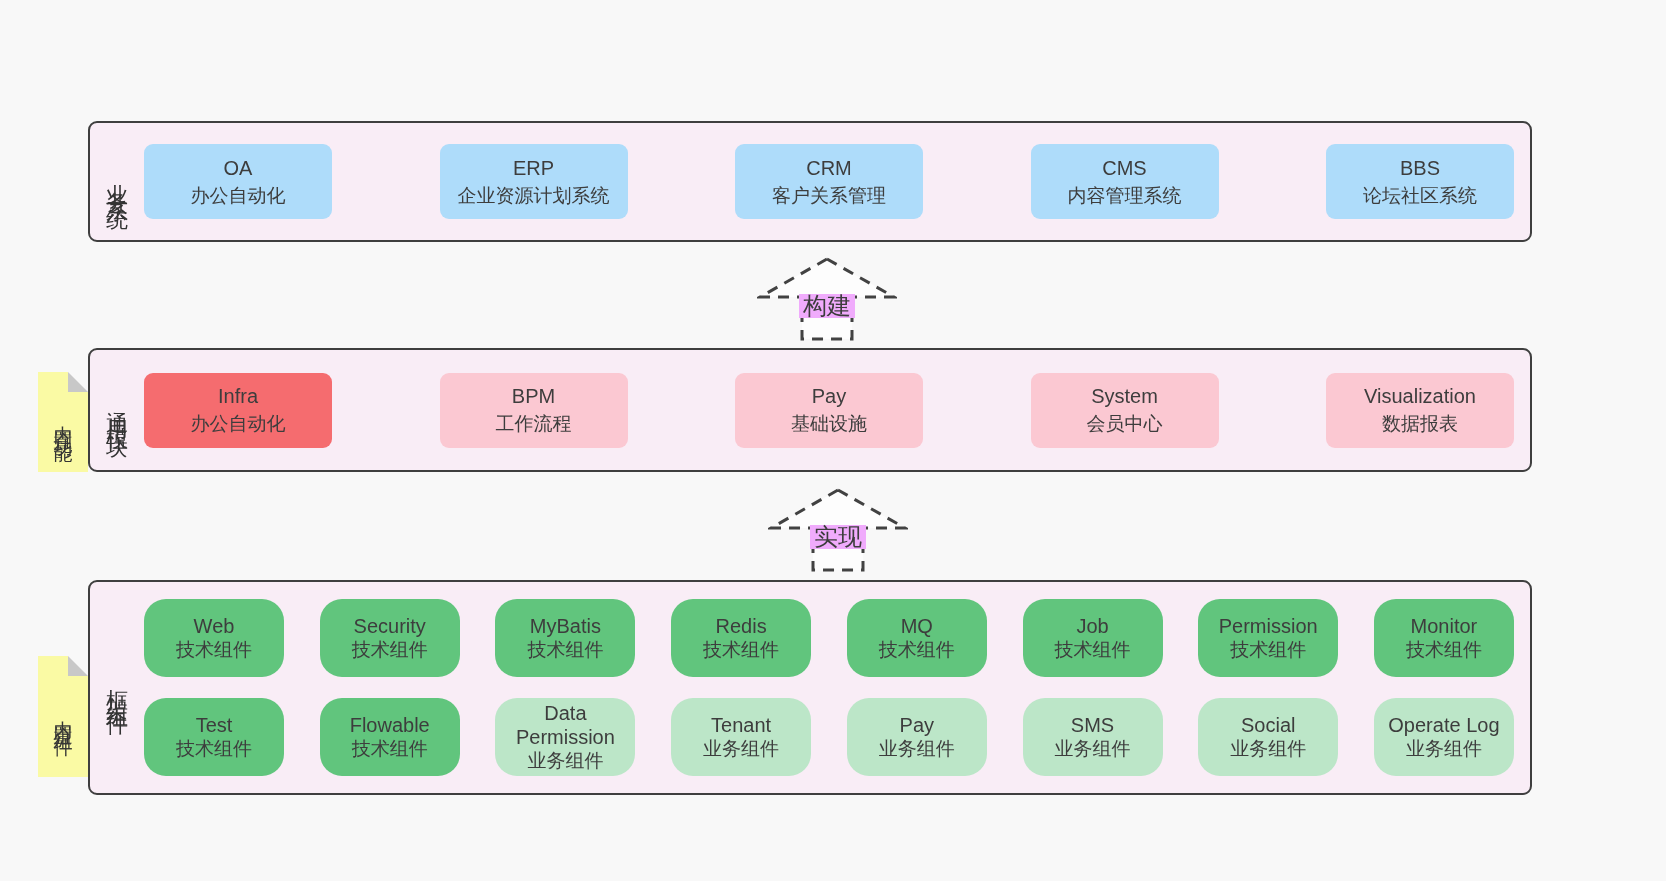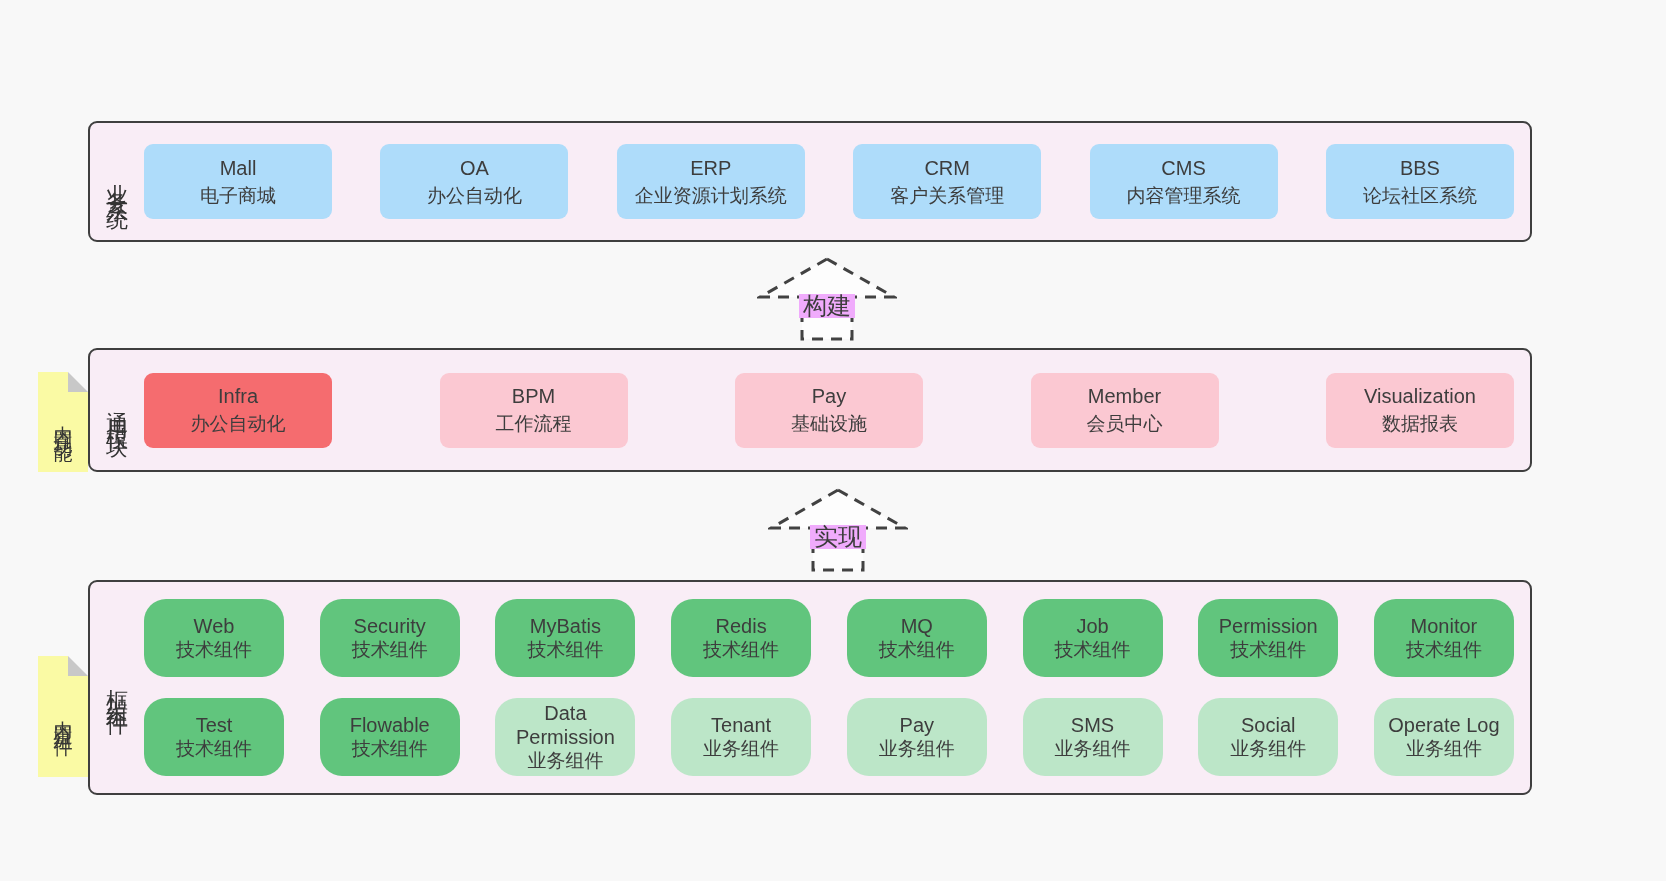--- a/index.html
+++ b/index.html
@@ -70,24 +70,20 @@
 </head>
 <body>
 
 <div>
 
   <section class="layer layer-business">
     <div class="side-label">业务系统</div>
     <div class="layer-content">
       <div class="row">
         <div class="box blue w6">
-          <span class="en">Mall</span>
-          <span class="zh">电子商城</span>
-        </div>
-        <div class="box blue w6">
           <span class="en">OA</span>
           <span class="zh">办公自动化</span>
         </div>
         <div class="box blue w6">
           <span class="en">ERP</span>
           <span class="zh">企业资源计划系统</span>
         </div>
         <div class="box blue w6">
           <span class="en">CRM</span>
           <span class="zh">客户关系管理</span>
@@ -126,21 +122,21 @@
         </div>
         <div class="box pink w6">
           <span class="en">BPM</span>
           <span class="zh">工作流程</span>
         </div>
         <div class="box pink w6">
           <span class="en">Pay</span>
           <span class="zh">基础设施</span>
         </div>
         <div class="box pink w6">
-          <span class="en">Member</span>
+          <span class="en">System</span>
           <span class="zh">会员中心</span>
         </div>
         <div class="box pink w6">
           <span class="en">Visualization</span>
           <span class="zh">数据报表</span>
         </div>
       </div>
     </div>
   </section>
 

